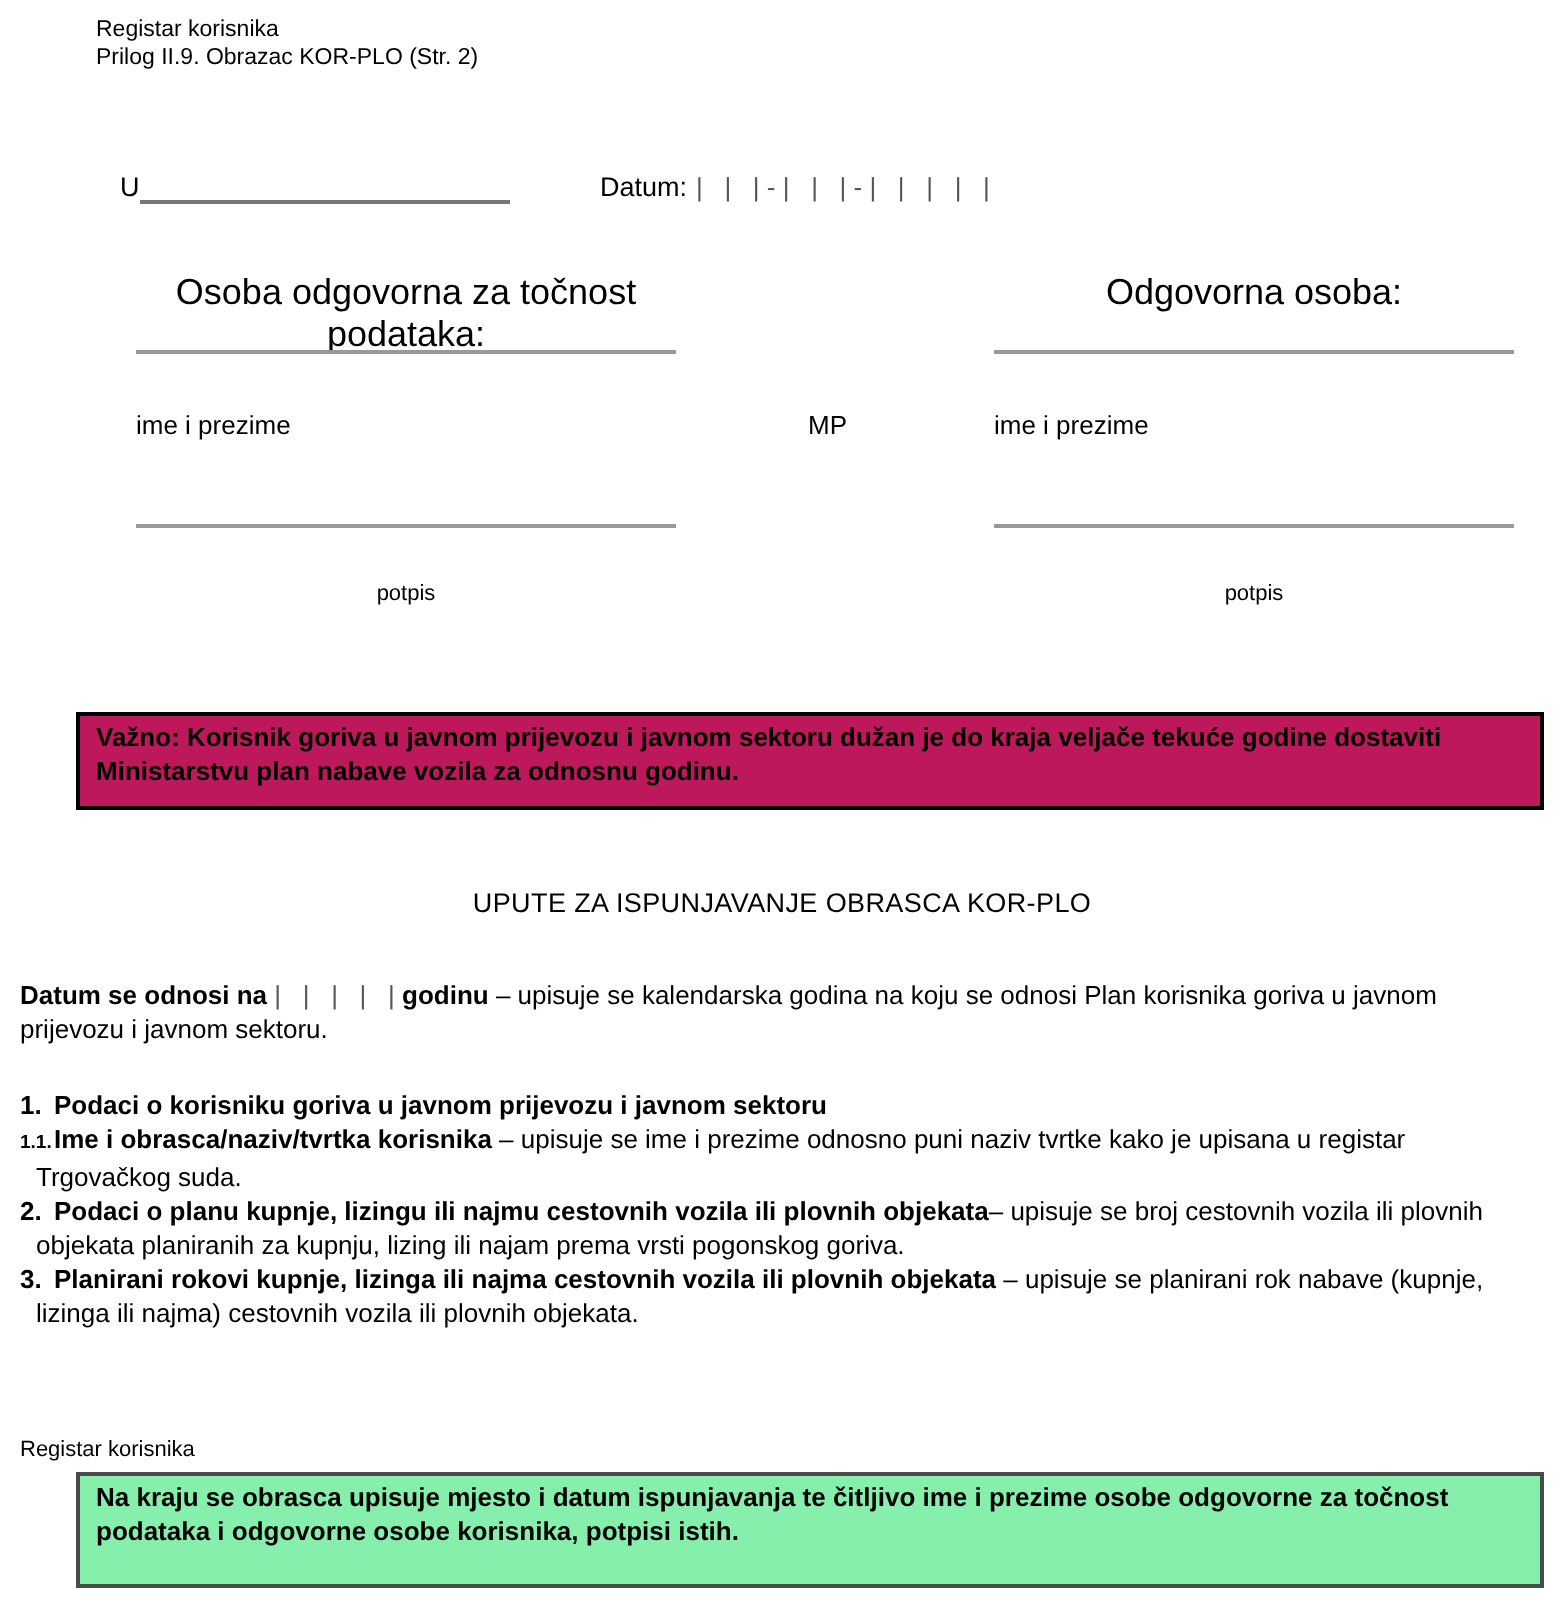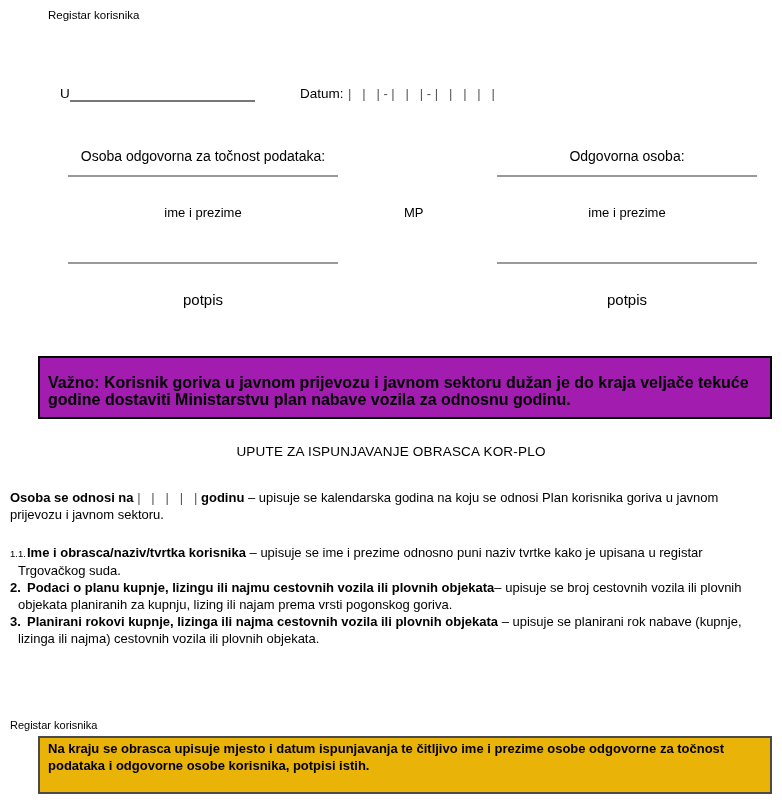--- a/index.html
+++ b/index.html
@@ -9,55 +9,56 @@
     color:#000;overflow:hidden;
   }
   .abs{position:absolute;}
   .doc-header{left:48px;top:8px;font-size:11.5px;line-height:14px;}
   .place-u{left:60px;top:86px;font-size:13.5px;}
   .place-line{left:70px;top:100px;width:185px;border-top:2px solid #777;}
   .date-label{left:300px;top:86px;font-size:13.5px;text-align:right;}
   .bars{white-space:pre;color:#555;font-size:13px;}
   .date-bars{left:348px;top:86px;}
   .sig-col{top:136px;height:175px;}
-  .sig-col .title{position:absolute;top:0;width:100%;text-align:center;font-size:14px;margin-top:12px;}
+  .sig-col .title{position:absolute;top:0;width:100%;text-align:center;font-size:18px;}
   .sig-col .line1{position:absolute;top:39px;width:100%;border-top:2px solid #999;}
-  .sig-col .cap1{position:absolute;top:69px;width:100%;text-align:center;font-size:13px;}
+  .sig-col .cap1{position:absolute;top:69px;width:100%;font-size:13px;}
   .sig-col .line2{position:absolute;top:126px;width:100%;border-top:2px solid #999;}
-  .sig-col .cap2{position:absolute;top:155px;width:100%;text-align:center;font-size:15px;}
+  .sig-col .cap2{position:absolute;top:155px;width:100%;text-align:center;font-size:11px;}
   .col-left{left:68px;width:270px;}
   .col-right{left:497px;width:260px;}
   .stamp{left:404px;top:205px;width:32px;text-align:left;font-size:13px;}
   .notice-box{
     left:38px;top:356px;width:734px;box-sizing:border-box;
-    border:2px solid #000;background:#a21caf;padding:17px 8px 9px 8px;
-    font-size:16px;font-weight:bold;line-height:16.5px;
+    border:2px solid #000;background:#be185d;padding:3px 8px 9px 8px;
+    font-size:13px;font-weight:bold;line-height:16.5px;
   }
   .upute-heading{left:0;top:444px;width:782px;text-align:center;font-size:13.5px;letter-spacing:.2px;}
   .intro{left:10px;top:489px;width:756px;font-size:13px;line-height:17px;}
   .list{left:0;top:544px;width:772px;font-size:13px;line-height:17px;}
   .li{padding-left:18px;text-indent:-8px;}
-  .marker{display:inline-block;width:17px;text-indent:0;}
+  .marker{display:inline-block;width:17px;text-indent:0;font-weight:bold;}
   .marker.main{font-weight:bold;font-size:13px;}
   .marker.sub{font-size:9.5px;}
   .footer-note{left:10px;top:719px;font-size:11px;}
   .bottom-box{
     left:38px;top:736px;width:734px;height:58px;box-sizing:border-box;
-    border:2px solid #4a4a4a;background:#eab308;padding:3px 8px;
+    border:2px solid #4a4a4a;background:#86efac;padding:3px 8px;
     font-size:13px;font-weight:bold;line-height:16.5px;
   }
   b{font-weight:bold;}
 </style>
 </head>
 <body>
 
 <div>
 
   <div class="abs doc-header">
     <div>Registar korisnika</div>
+    <div>Prilog II.9. Obrazac KOR-PLO (Str. 2)</div>
   </div>
 
   <span class="abs place-u">U</span>
   <div class="abs place-line"></div>
   <span class="abs date-label">Datum:</span>
   <span class="abs bars date-bars">|   |   | - |   |   | - |   |   |   |   |</span>
 
   <div class="abs sig-col col-left">
     <div class="title">Osoba odgovorna za točnost podataka:</div>
     <div class="line1"></div>
@@ -76,26 +77,29 @@
     <div class="cap2">potpis</div>
   </div>
 
   <div class="abs notice-box">
     <span>Važno: Korisnik goriva u javnom prijevozu i javnom sektoru dužan je do kraja veljače tekuće godine dostaviti Ministarstvu plan nabave vozila za odnosnu godinu.</span>
   </div>
 
   <div class="abs upute-heading">UPUTE ZA ISPUNJAVANJE OBRASCA KOR-PLO</div>
 
   <div class="abs intro">
-    <b>Osoba se odnosi na</b>
+    <b>Datum se odnosi na</b>
     <span class="bars">|   |   |   |   |</span>
     <b>godinu</b><span> – upisuje se kalendarska godina na koju se odnosi Plan korisnika goriva u javnom prijevozu i javnom sektoru.</span>
   </div>
 
   <div class="abs list">
+    <div class="li">
+      <span class="marker main">1.</span><b>Podaci o korisniku goriva u javnom prijevozu i javnom sektoru</b><span></span>
+    </div>
     <div class="li">
       <span class="marker sub">1.1.</span><b>Ime i obrasca/naziv/tvrtka korisnika</b><span> – upisuje se ime i prezime odnosno puni naziv tvrtke kako je upisana u registar Trgovačkog suda.</span>
     </div>
     <div class="li">
       <span class="marker main">2.</span><b>Podaci o planu kupnje, lizingu ili najmu cestovnih vozila ili plovnih objekata</b><span>– upisuje se broj cestovnih vozila ili plovnih objekata planiranih za kupnju, lizing ili najam prema vrsti pogonskog goriva.</span>
     </div>
     <div class="li">
       <span class="marker main">3.</span><b>Planirani rokovi kupnje, lizinga ili najma cestovnih vozila ili plovnih objekata</b><span> – upisuje se planirani rok nabave (kupnje, lizinga ili najma) cestovnih vozila ili plovnih objekata.</span>
     </div>
   </div>

